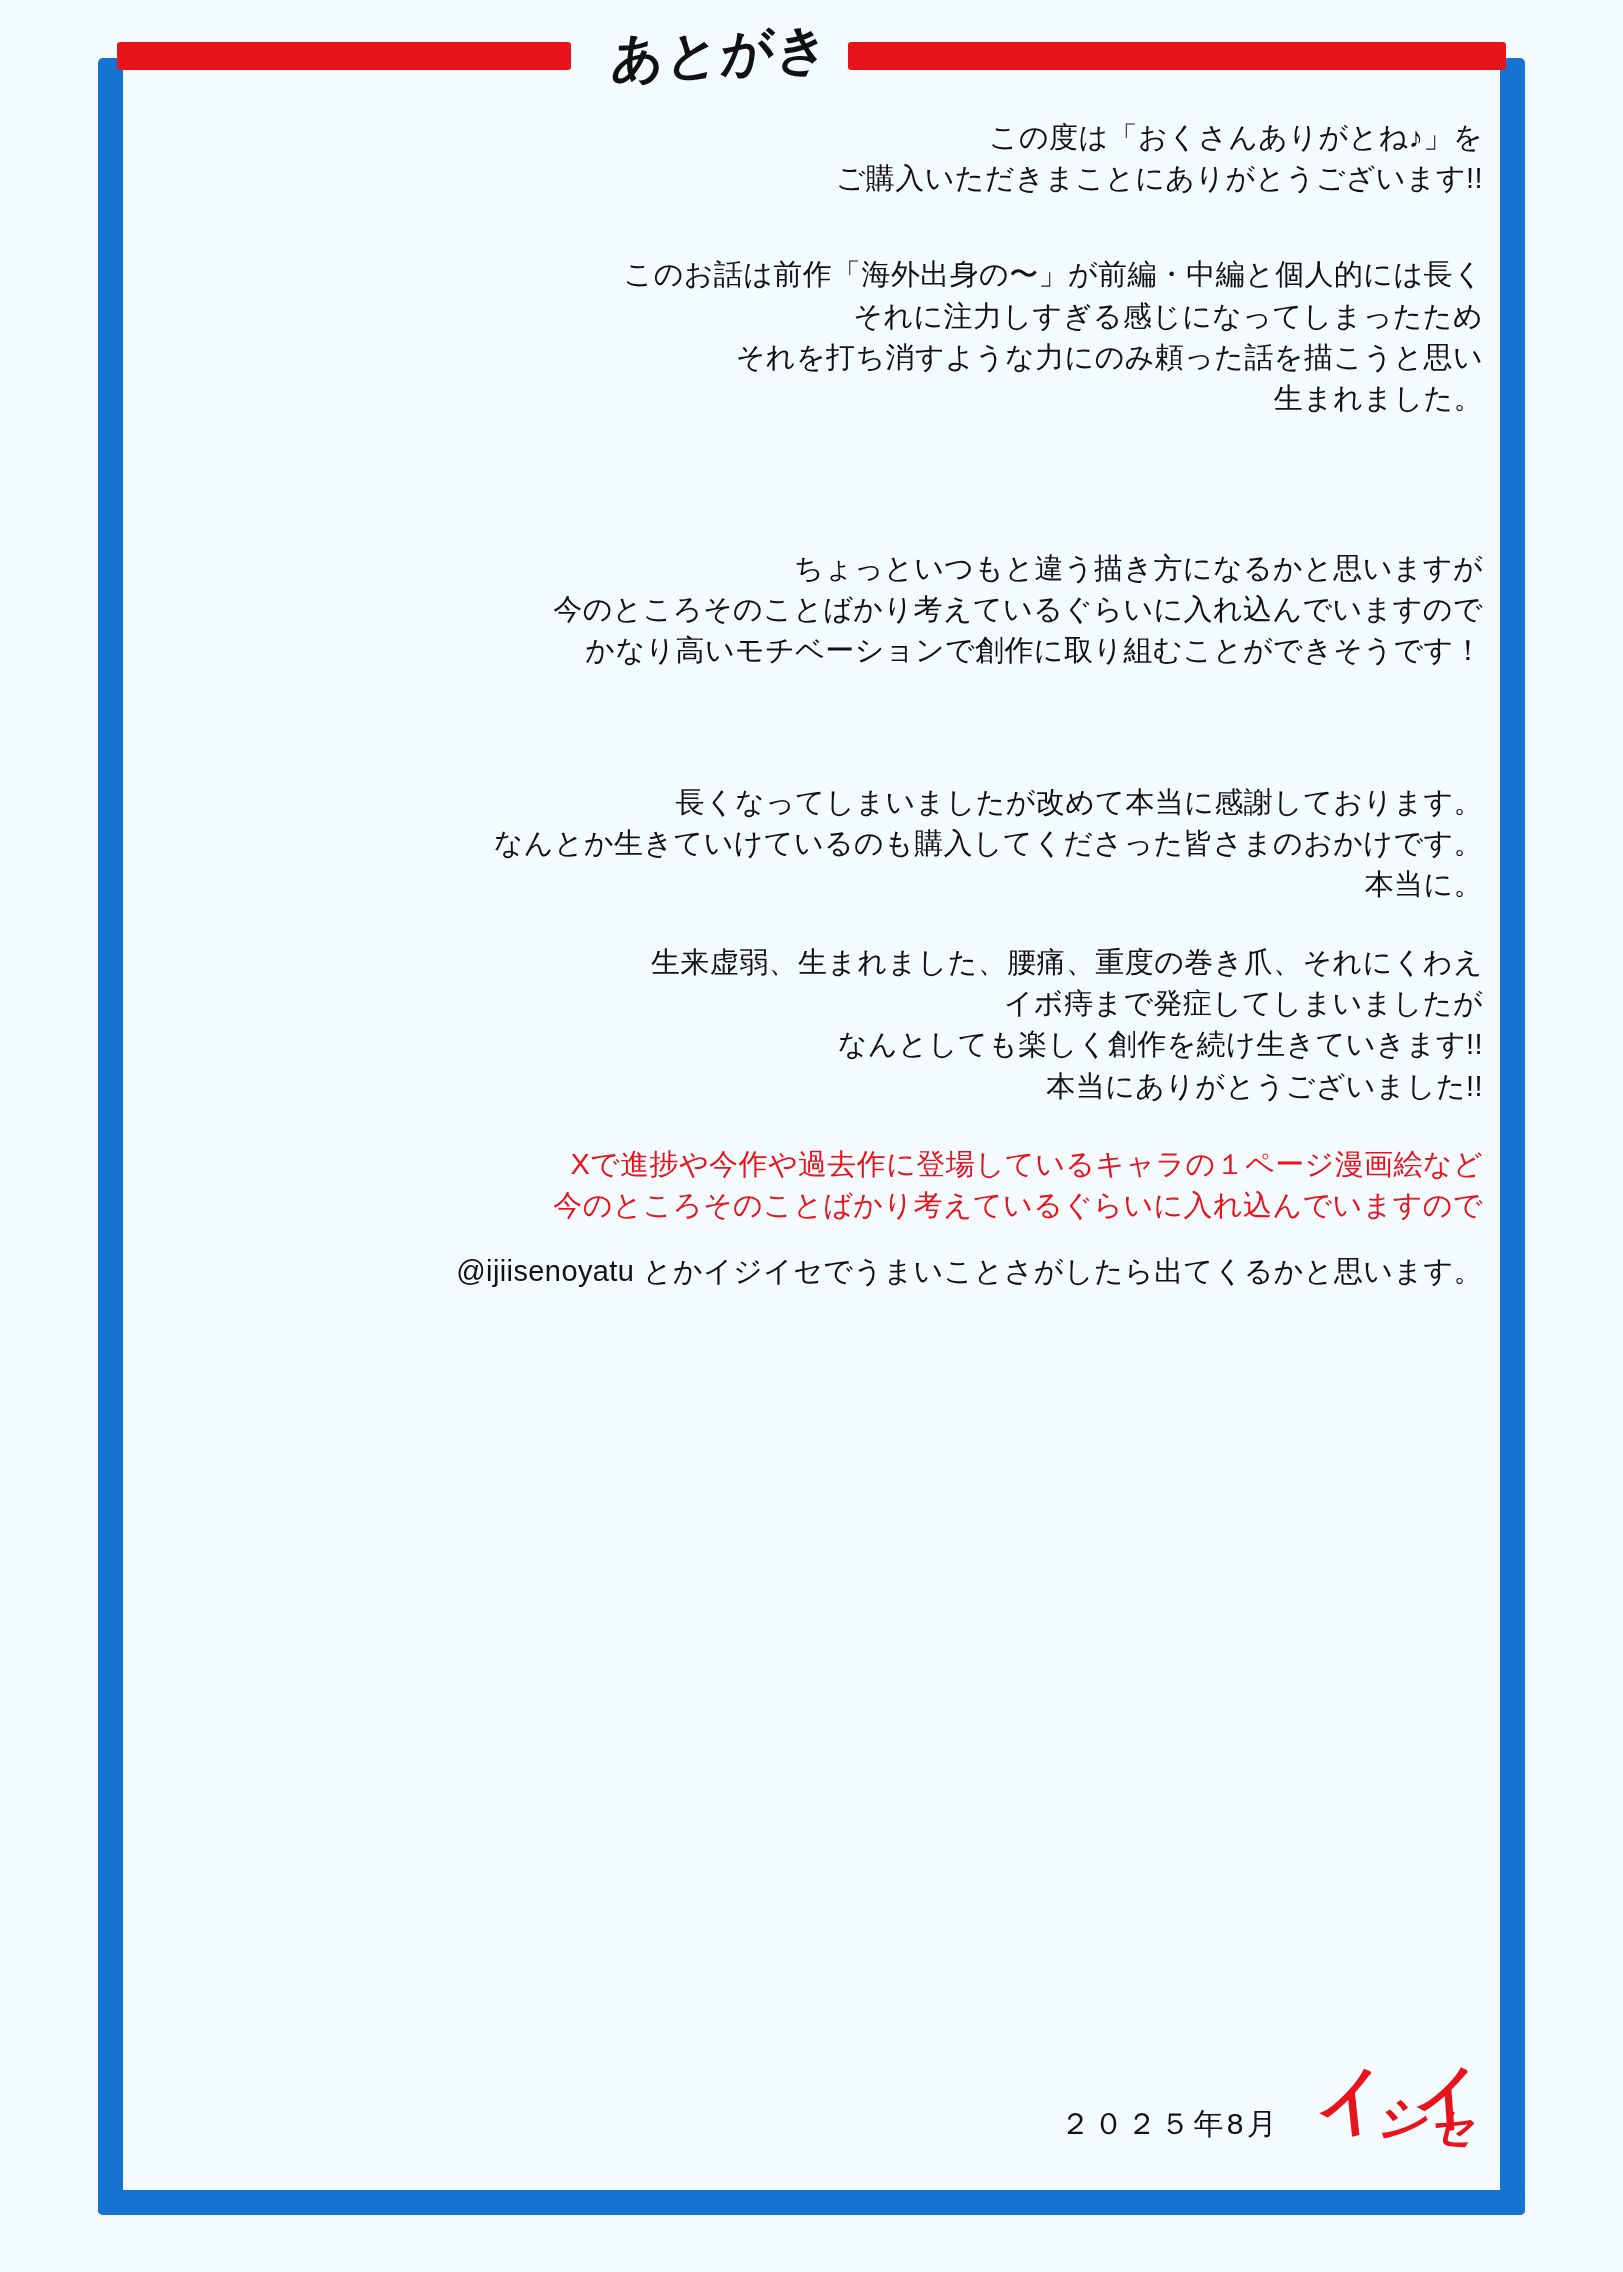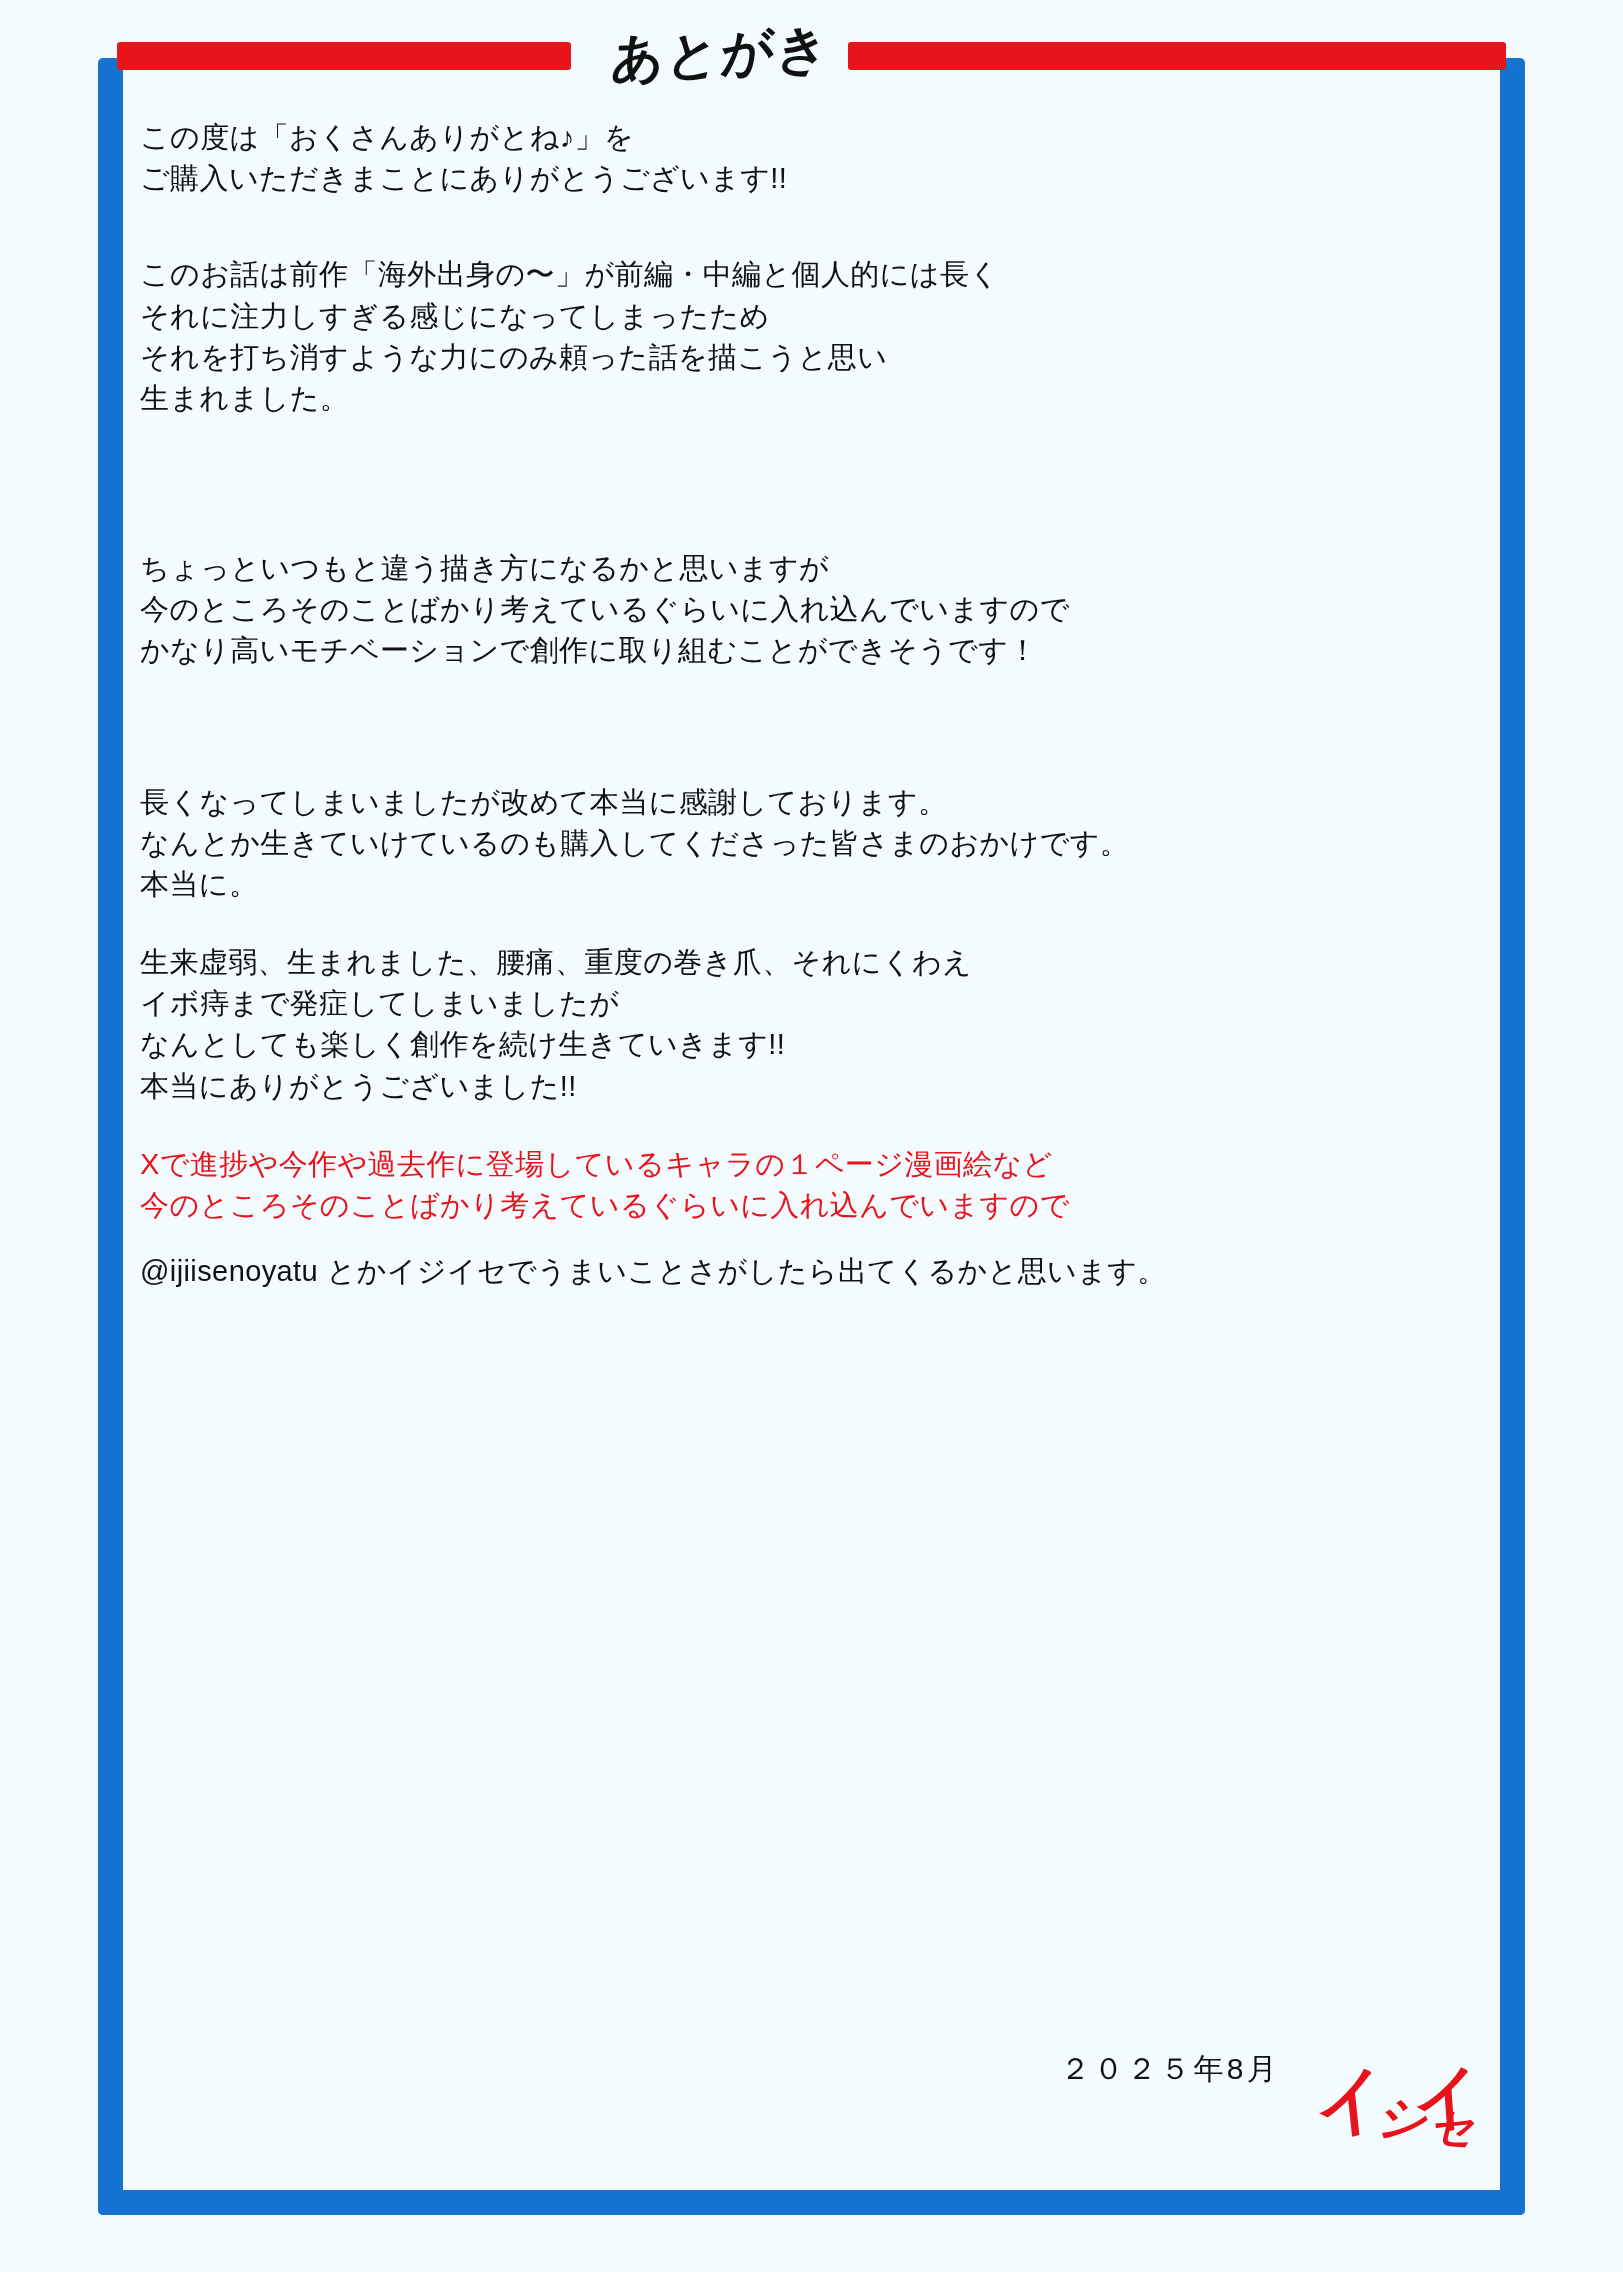--- a/index.html
+++ b/index.html
@@ -87,34 +87,35 @@
     bottom: 100px;
   }
 
   .para {
     margin: 0 0 0 0;
     color: #111111;
     font-size: 29px;
     line-height: 1.42;
     letter-spacing: 0.4px;
     white-space: pre-line;
+    text-align: right;
   }
   .para.red {
     color: #e8141c;
   }
   .spacer-lg { height: 55px; }
   .spacer-md { height: 37px; }
   .spacer-sm { height: 25px; }
 
   .footer {
     position: absolute;
     right: 0;
     bottom: 6.7px;
     display: flex;
-    align-items: flex-start;
+    align-items: flex-end;
     gap: 28px;
   }
   .date {
     font-size: 30px;
     color: #111111;
     letter-spacing: 3.3px;
     padding-bottom: 21.6px;
   }
   .signature {
     position: relative;

